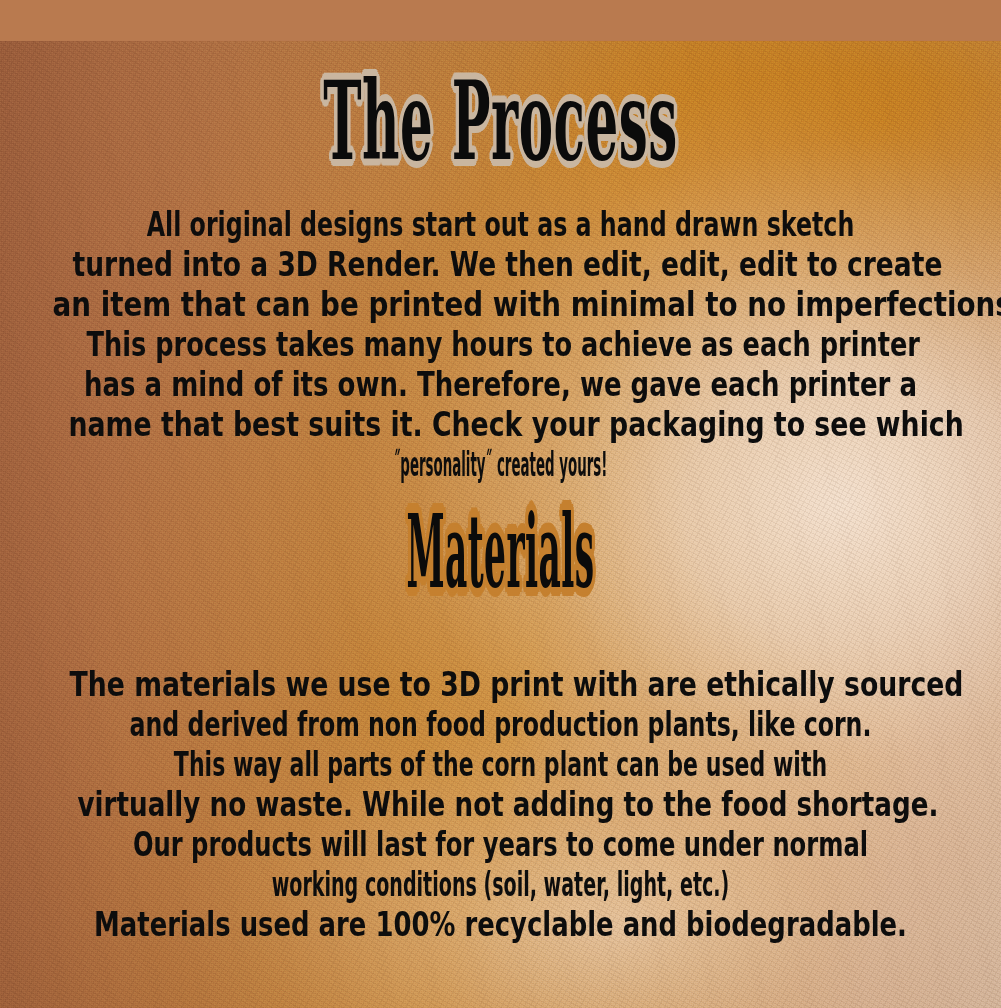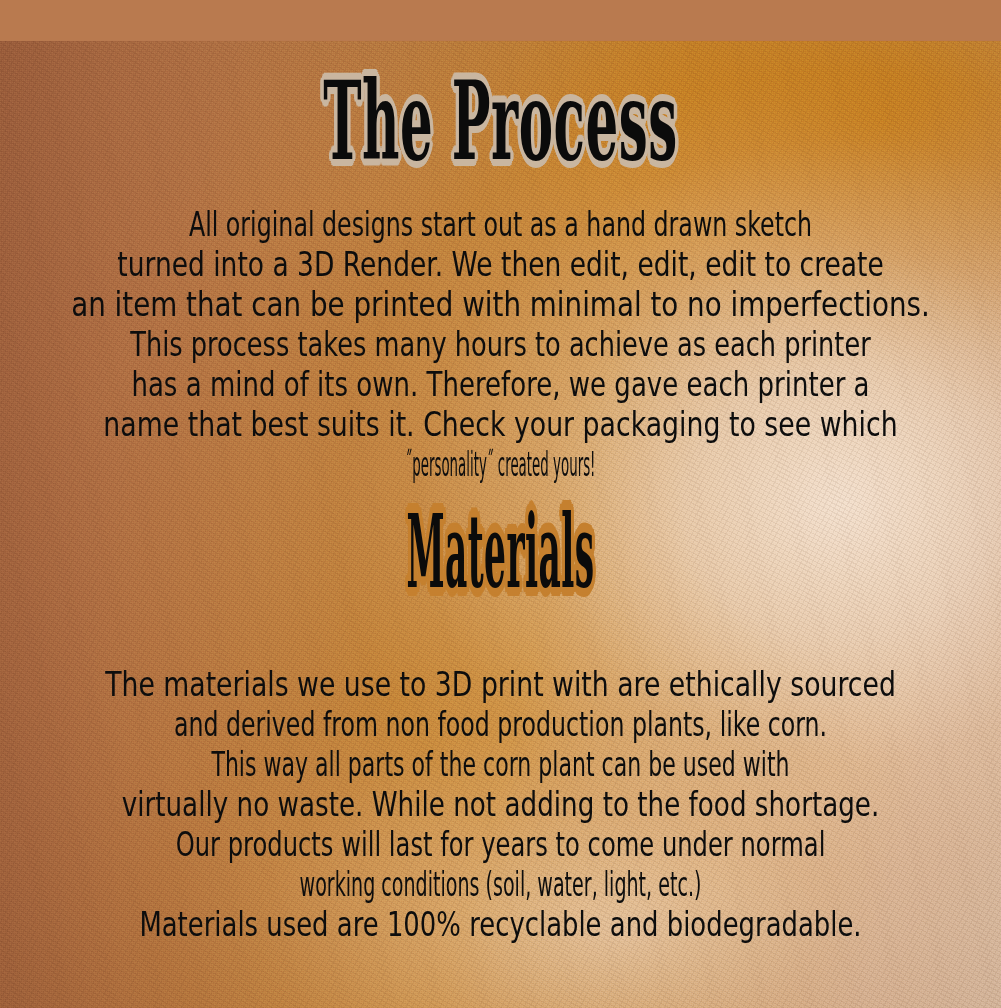--- a/index.html
+++ b/index.html
@@ -175,21 +175,21 @@
   }
 
   
   .body-block {
     position: absolute;
     left: 0;
     width: 100%;
     text-align: center;
     color: #0d0d0d;
     font-family: "DejaVu Sans", sans-serif;
-    font-weight: 400;
+    font-weight: 700;
   }
   .body-block .line {
     display: block;
     white-space: nowrap;
     font-size: 31px;
     line-height: 40px;
     transform: scaleX(0.93) scaleY(1.10);
   }
 
   #body-process { top: 163px; }

